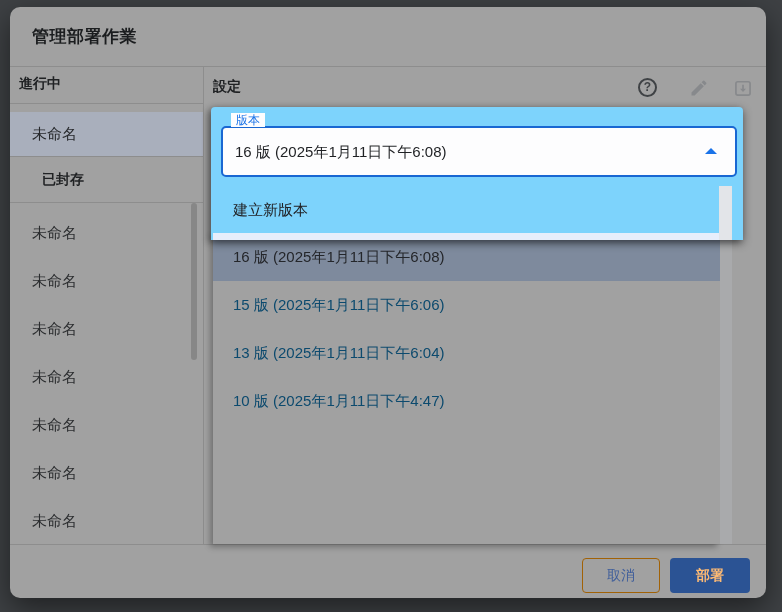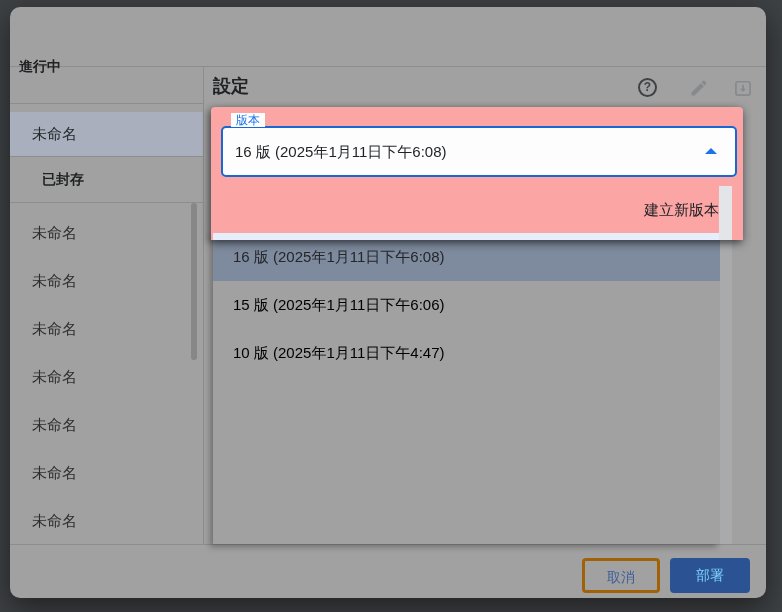--- a/index.html
+++ b/index.html
@@ -24,21 +24,21 @@
   .hdiv { position:absolute; left:0; width:100%; height:1px; background:#8d8d8d; }
   .div-title { top:59px; }
   .div-footer { top:537px; }
   .vdiv { position:absolute; left:193px; top:59px; width:1px; height:478px; background:#8d8d8d; }
 
   
   .side-header {
     position:absolute; left:0; width:193px; padding-left:9px;
     font-size:14px; font-weight:600; color:#202224;
   }
-  .sh-active { top:41px; height:37px; line-height:37px; }
+  .sh-active { top:59px; height:37px; line-height:37px;font-family:Liberation Mono, monospace; }
   .sh-archived { top:150px; height:45px; line-height:45px;padding-left:32px; }
   .side-div1 { top:96px; width:193px; }
   .side-div2 { top:149px; width:193px; }
   .side-div3 { top:195px; width:193px; }
   .side-sel-item {
     position:absolute; left:0; top:105px; width:193px; height:44px; line-height:44px;
     background:#a9afbc; padding-left:22px; font-size:15px; font-weight:500; color:#27292c;
     cursor:pointer;
   }
   .side-list {
@@ -49,35 +49,35 @@
     font-size:15px; font-weight:500; color:#2b2d2f; cursor:pointer;
   }
   .side-scroll {
     position:absolute; left:181px; top:196px; width:6px; height:157px;
     background:#878787; border-radius:3px;
   }
 
   
   .main-header {
     position:absolute; left:203px; top:59px; height:48px; line-height:40px;
-    font-size:18px; font-weight:600; color:#202224;
+    font-size:14px; font-weight:600; color:#202224;
   }
   .hicon { position:absolute; top:71px; width:20px; height:20px; cursor:pointer; }
   .icon-help { left:628px; }
   .icon-edit { left:679px; }
   .icon-archive { left:723px; }
   .help-circle {
     width:19px; height:19px; border:2px solid #3f4245; border-radius:50%;
     color:#3f4245; font-size:12px; font-weight:700; text-align:center; line-height:15px;
   }
 
   
   .spotlight {
     position:absolute; left:201px; top:100px; width:532px; height:133px;
-    background:#fca5a5; border-radius:4px 4px 0 0; z-index:3;
+    background:#7dd3fc; border-radius:4px 4px 0 0; z-index:3;
     box-shadow:0 3px 10px rgba(0,0,0,.45), -3px 2px 6px rgba(0,0,0,.28);
   }
   .select-box {
     position:absolute; left:10px; top:19px; width:516px; height:51px;
     border:2px solid #1967d2; border-radius:5px; background:#fdfdfe; cursor:pointer;
   }
   .select-label {
     position:absolute; left:20px; top:6px; font-size:12px; color:#1a73e8;
     background:#fdfdfe; padding:0 5px; line-height:14px; z-index:4;
   }
@@ -85,63 +85,64 @@
     position:absolute; left:12px; top:0; height:47px; line-height:47px;
     font-size:15px; color:#1f2124; white-space:nowrap;
   }
   .caret-up {
     position:absolute; right:18px; top:20px; width:0; height:0;
     border-left:6px solid transparent; border-right:6px solid transparent;
     border-bottom:6px solid #1a73e8;
   }
   .menu-row-bright {
     position:absolute; left:2px; top:79px; width:506px; height:48px; line-height:48px;
-    padding-left:20px; font-size:15px; color:#202124; cursor:pointer;text-align:right;
+    padding-left:20px; font-size:15px; color:#202124; cursor:pointer;
   }
   .tint-band {
     position:absolute; left:2px; top:126px; width:506px; height:7px; background:#e7eefb;
   }
   .scroll-bright {
     position:absolute; left:508px; top:79px; width:13px; height:54px; background:#e3e5e9;
   }
 
   
   .menu-dim {
     position:absolute; left:203px; top:226px; width:507px; height:311px;
     overflow:hidden; z-index:1; box-shadow:-3px 3px 6px rgba(0,0,0,.3);
   }
   .menu-dim .menu-item {
     height:48px; line-height:48px; padding-left:20px;
-    font-size:15px; color:#000000; white-space:nowrap; cursor:pointer;
+    font-size:15px; color:#0c4a6e; white-space:nowrap; cursor:pointer;
   }
   .menu-dim .menu-item.sel { background:#7e8a9d; color:#24262a; }
   .scroll-dim {
     position:absolute; left:710px; top:233px; width:12px; height:304px;
     background:#a9aaac; z-index:1;
   }
 
   
   .btn {
     position:absolute; top:551px; height:35px; border-radius:4px;
     font-size:14px; font-weight:500; text-align:center; line-height:35px; cursor:pointer;
   }
   .btn-cancel {
-    left:572px; width:78px; border:3px solid #a16207; color:#3f5e9b; background:transparent;
+    left:572px; width:78px; border:1px solid #a16207; color:#3f5e9b; background:transparent;
     line-height:33px;
   }
-  .btn-deploy { left:660px; width:80px; background:#2b5394; color:#7dd3fc; }
+  .btn-deploy { left:660px; width:80px; background:#2b5394; color:#fdba74;font-weight:bold; }
 
   svg { display:block; }
 </style>
 </head>
 <body>
 
 <div class="page">
   <div class="dialog">
 
+    <div class="dlg-title">管理部署作業</div>
     <div class="hdiv div-title"></div>
 
     <div class="side-header sh-active">進行中</div>
     <div class="hdiv side-div1"></div>
     <div class="side-sel-item">未命名</div>
     <div class="hdiv side-div2"></div>
     <div class="side-header sh-archived">已封存</div>
     <div class="hdiv side-div3"></div>
     <div class="side-list">
         <div class="side-item">未命名</div>
@@ -167,20 +168,21 @@
     <div class="hicon icon-archive">
       <svg width="20" height="20" viewBox="0 0 24 24">
         <rect x="3.5" y="4.5" width="17" height="16" rx="2.2" fill="none" stroke="#87898c" stroke-width="2"></rect>
         <path fill="#87898c" d="M11 8h2v5h2.6L12 16.8 8.4 13H11z"></path>
       </svg>
     </div>
 
     <div class="menu-dim">
         <div class="menu-item sel">16 版 (2025年1月11日下午6:08)</div>
         <div class="menu-item">15 版 (2025年1月11日下午6:06)</div>
+        <div class="menu-item">13 版 (2025年1月11日下午6:04)</div>
         <div class="menu-item">10 版 (2025年1月11日下午4:47)</div>
       </div>
     <div class="scroll-dim"></div>
 
     <div class="spotlight">
       <div class="select-label">版本</div>
       <div class="select-box">
         <div class="select-value">16 版 (2025年1月11日下午6:08)</div>
         <div class="caret-up"></div>
       </div>

